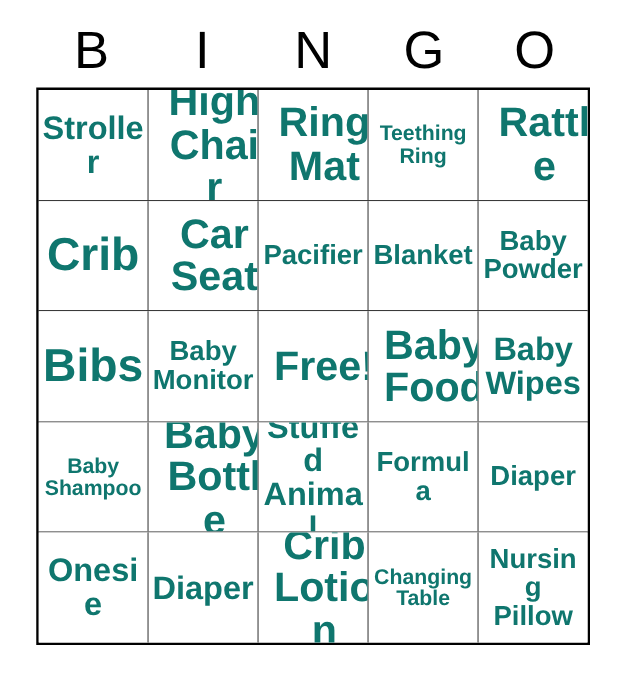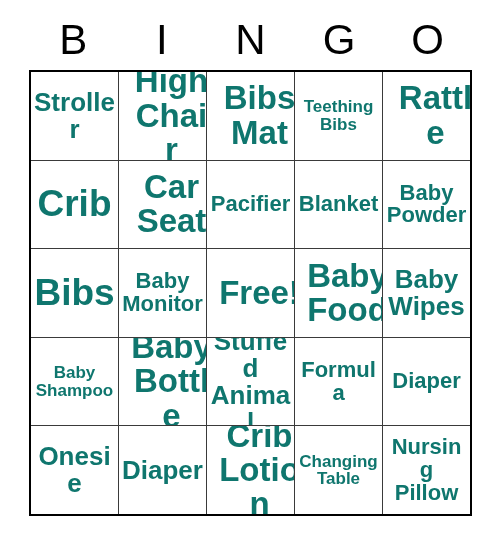--- a/index.html
+++ b/index.html
@@ -116,24 +116,24 @@
   <div id="bingo-grid">
 
     <div class="bingo-row">
       <div class="bingo-cell">
           <span class="cell-text sz-md">Stroller</span>
         </div>
       <div class="bingo-cell">
           <span class="cell-text sz-lg">High Chair</span>
         </div>
       <div class="bingo-cell">
-          <span class="cell-text sz-lg">Bibs Mat</span>
-        </div>
-      <div class="bingo-cell">
-          <span class="cell-text sz-xs">Teething Bibs</span>
+          <span class="cell-text sz-lg">Ring Mat</span>
+        </div>
+      <div class="bingo-cell">
+          <span class="cell-text sz-xs">Teething Ring</span>
         </div>
       <div class="bingo-cell">
           <span class="cell-text sz-lg">Rattle</span>
         </div>
     </div>
 
     <div class="bingo-row">
       <div class="bingo-cell">
           <span class="cell-text sz-xl">Crib</span>
         </div>

